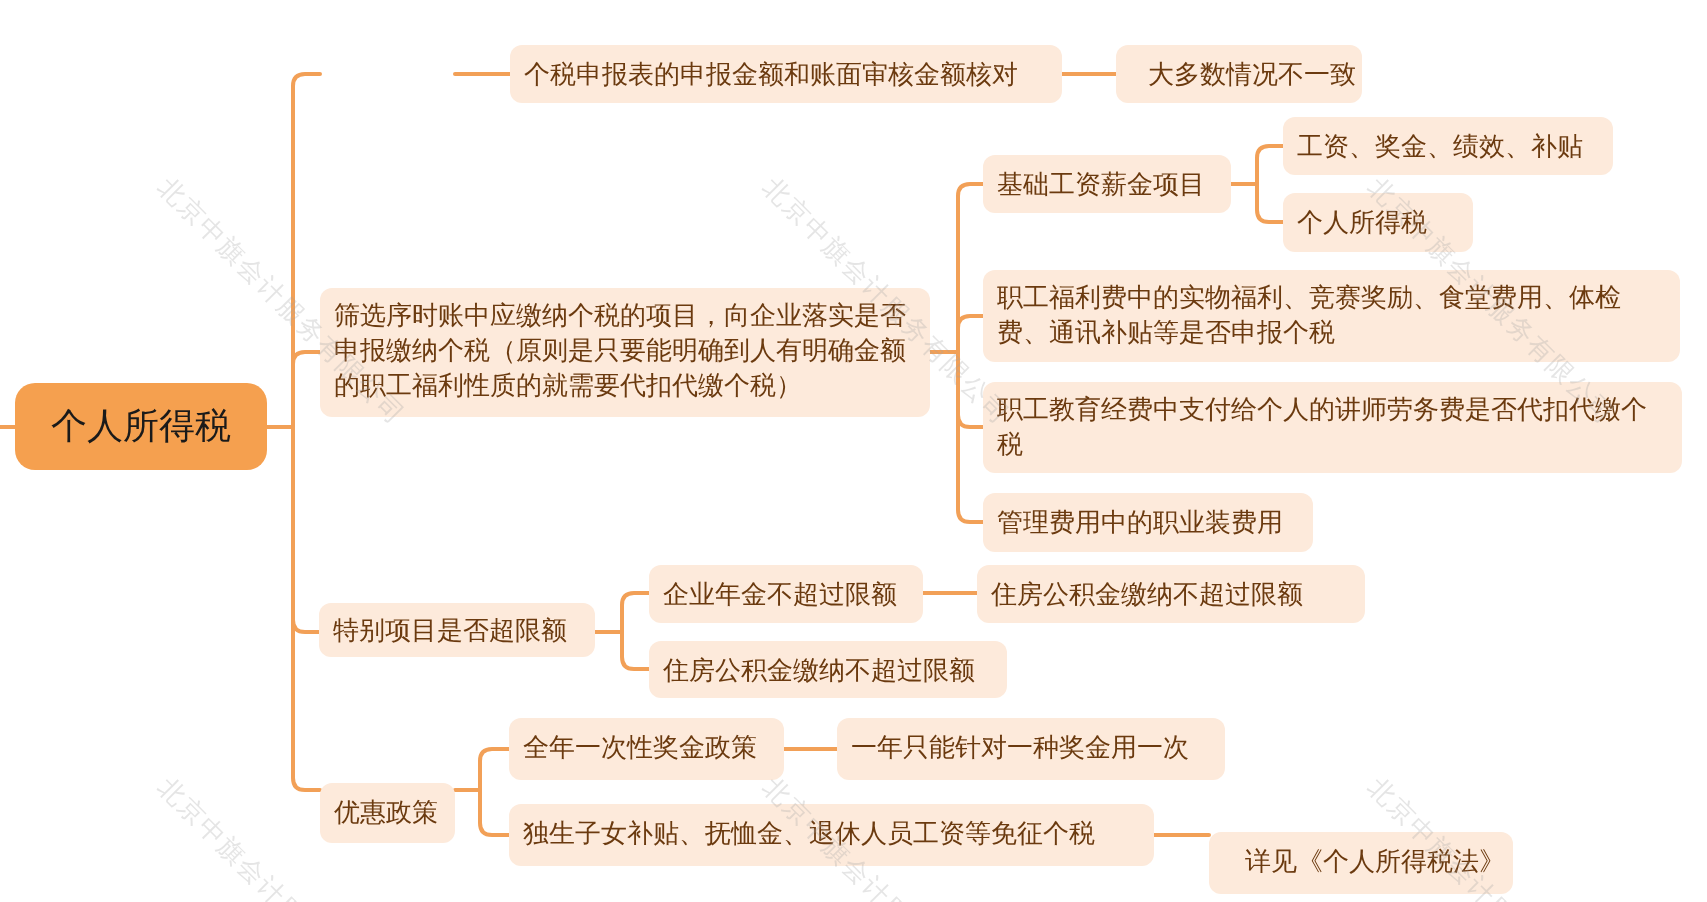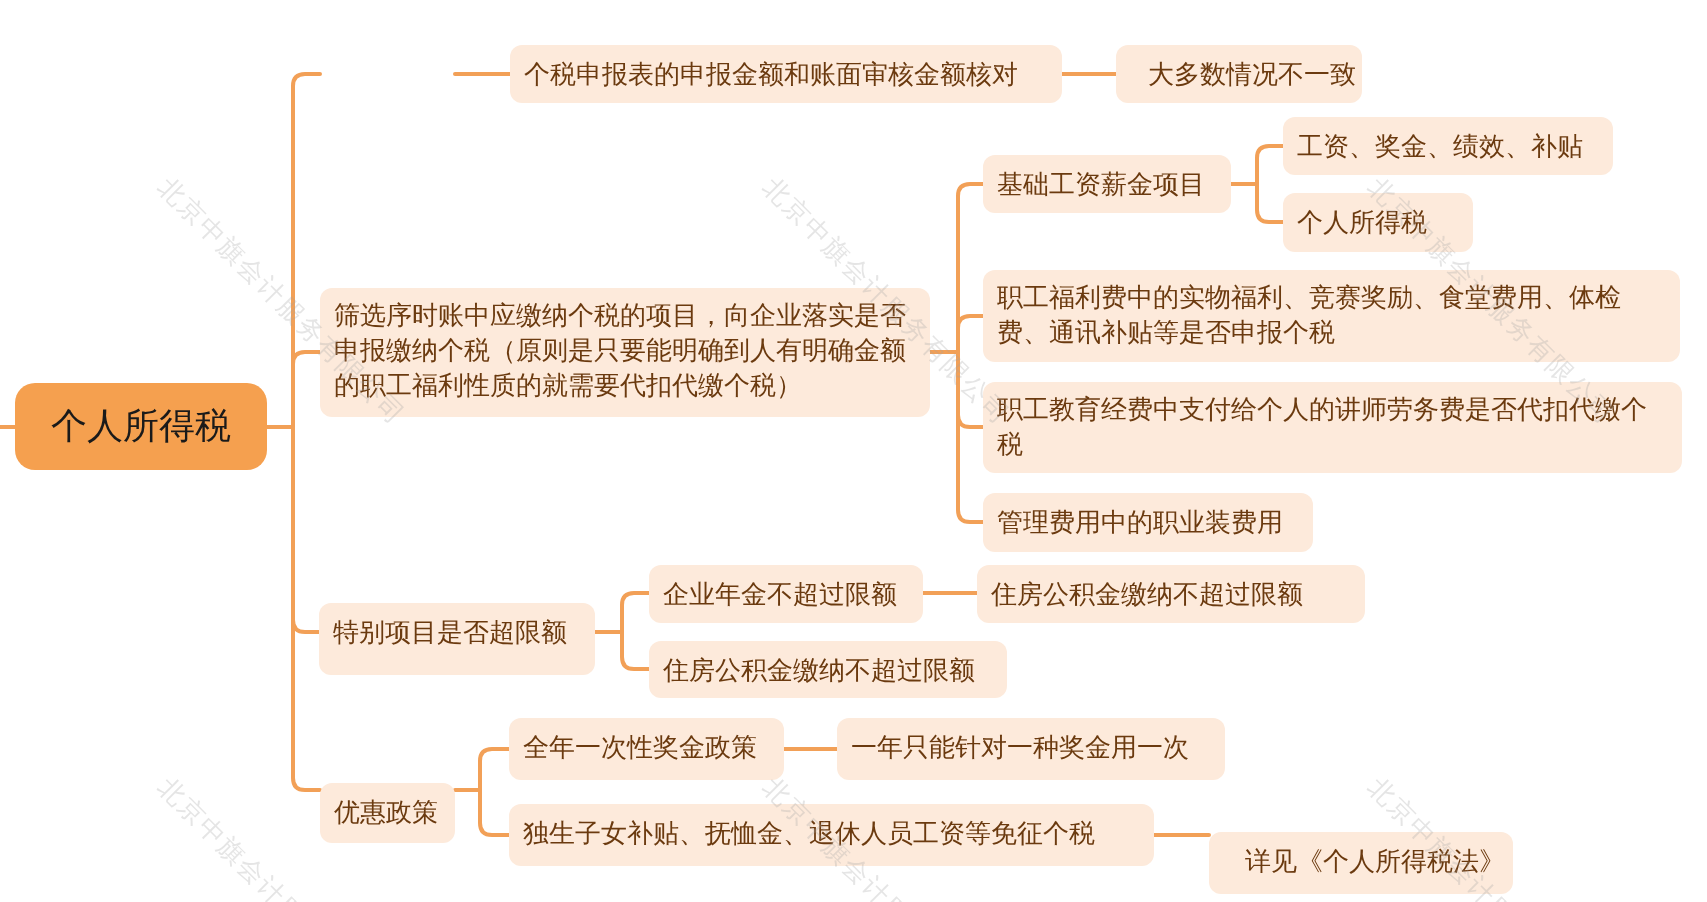--- a/index.html
+++ b/index.html
@@ -87,21 +87,21 @@
   <div class="node multi" style="left:983px; top:270px; width:697px; height:92px;">
     <span>职工福利费中的实物福利、竞赛奖励、食堂费用、体检费、通讯补贴等是否申报个税</span>
   </div>
   <div class="node multi" style="left:983px; top:382px; width:699px; height:91px;">
     <span>职工教育经费中支付给个人的讲师劳务费是否代扣代缴个税</span>
   </div>
   <div class="node" style="left:983px; top:493px; width:330px; height:59px;">
     <span>管理费用中的职业装费用</span>
   </div>
 
-  <div class="node" style="left:319px; top:603px; width:276px; height:72px;">
+  <div class="node" style="left:319px; top:603px; width:276px; height:54px;font-family:Liberation Mono, monospace;">
     <span>特别项目是否超限额</span>
   </div>
   <div class="node" style="left:649px; top:565px; width:274px; height:58px;">
     <span>企业年金不超过限额</span>
   </div>
   <div class="node" style="left:977px; top:565px; width:388px; height:58px;">
     <span>住房公积金缴纳不超过限额</span>
   </div>
   <div class="node" style="left:649px; top:641px; width:358px; height:57px;">
     <span>住房公积金缴纳不超过限额</span>

